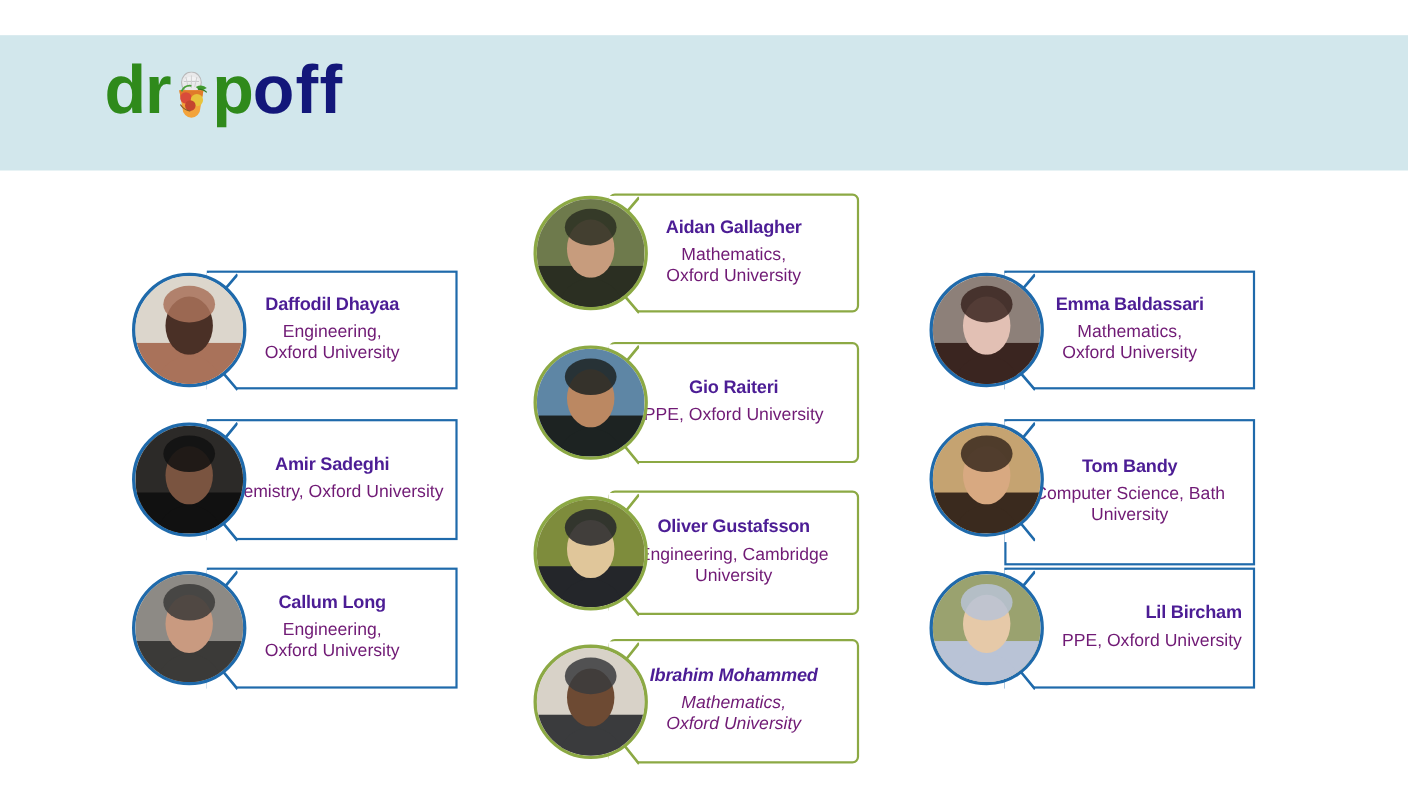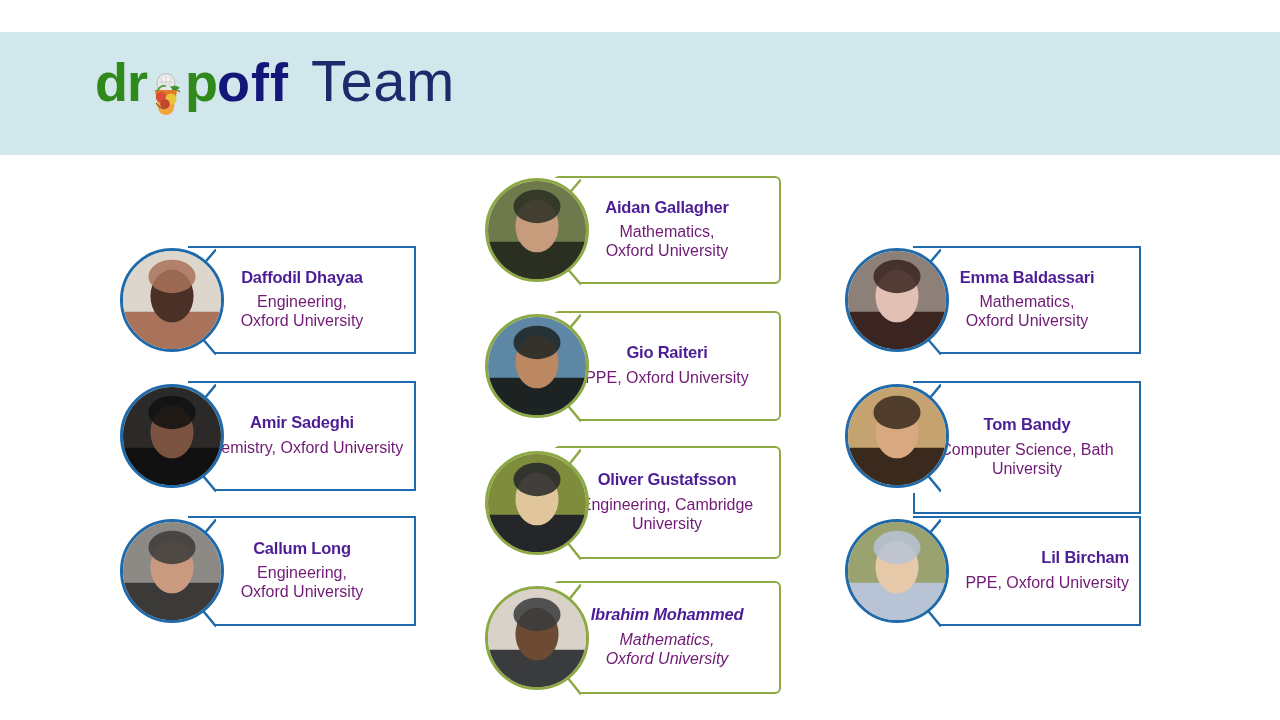--- a/index.html
+++ b/index.html
@@ -37,23 +37,23 @@
     white-space: nowrap;
     display: flex;
     align-items: baseline;
     gap: 0;
   }
   #page-title .t-pre { margin-right: 22px; }
   #page-title .t-post { margin-left: 22px; }
 
   .logo-word {
     display: inline-flex;
-    align-items: flex-end;
+    align-items: flex-start;
     font-weight: 700;
-    font-size: 54px;
+    font-size: 62px;
     letter-spacing: -1px;
   }
   .logo-dr { color: #2f8a1b; }
   .logo-p  { color: #2f8a1b; }
   .logo-off{ color: #13177a; margin-left: 0; letter-spacing: 1px;}
   .logo-basket {
     position: relative;
     display: inline-block;
     width: 40px;
     height: 44px;
@@ -139,21 +139,20 @@
         <circle cx="19" cy="31" r="4.8" fill="#c4452f"></circle>
         <path d="M24 14 q6 -3 10 1 q-6 4 -10 -1 Z" fill="#3f9a2e"></path>
         <path d="M26 16 q5 0 8 3" stroke="#2f7a22" stroke-width="1.1" fill="none"></path>
         <path d="M11 18 q3 -6 9 -5" stroke="#4aa03a" stroke-width="1.6" fill="none"></path>
         <path d="M10 30 q3 5 9 6" stroke="#8a5a2a" stroke-width="1.2" fill="none"></path>
       </svg>
     </span>
     <span class="logo-p">p</span>
     <span class="logo-off">off</span>
   </span>
-  <span class="t-post">Team</span>
 </div>
 
 <div id="team-board">
     <div class="card" style="left: 188px; top: 246px; width: 228px; height: 108px; border-color: rgb(31, 106, 171);">
       <div class="name">Daffodil Dhayaa</div>
       <div class="detail">Engineering,<br>Oxford University</div>
       <div class="notch" style="top: 0px; height: 108px;">
         <svg width="28" height="108" viewBox="0 0 28 108" xmlns="http://www.w3.org/2000/svg">
          <polygon points="0,0 28,0 4,29 4,79 28,108 0,108" fill="#ffffff"></polygon>
          <polyline points="28,1.5 4.5,29 4.5,79 28,106.5" fill="none" stroke="#1f6aab" stroke-width="2.4" stroke-linejoin="miter"></polyline>

